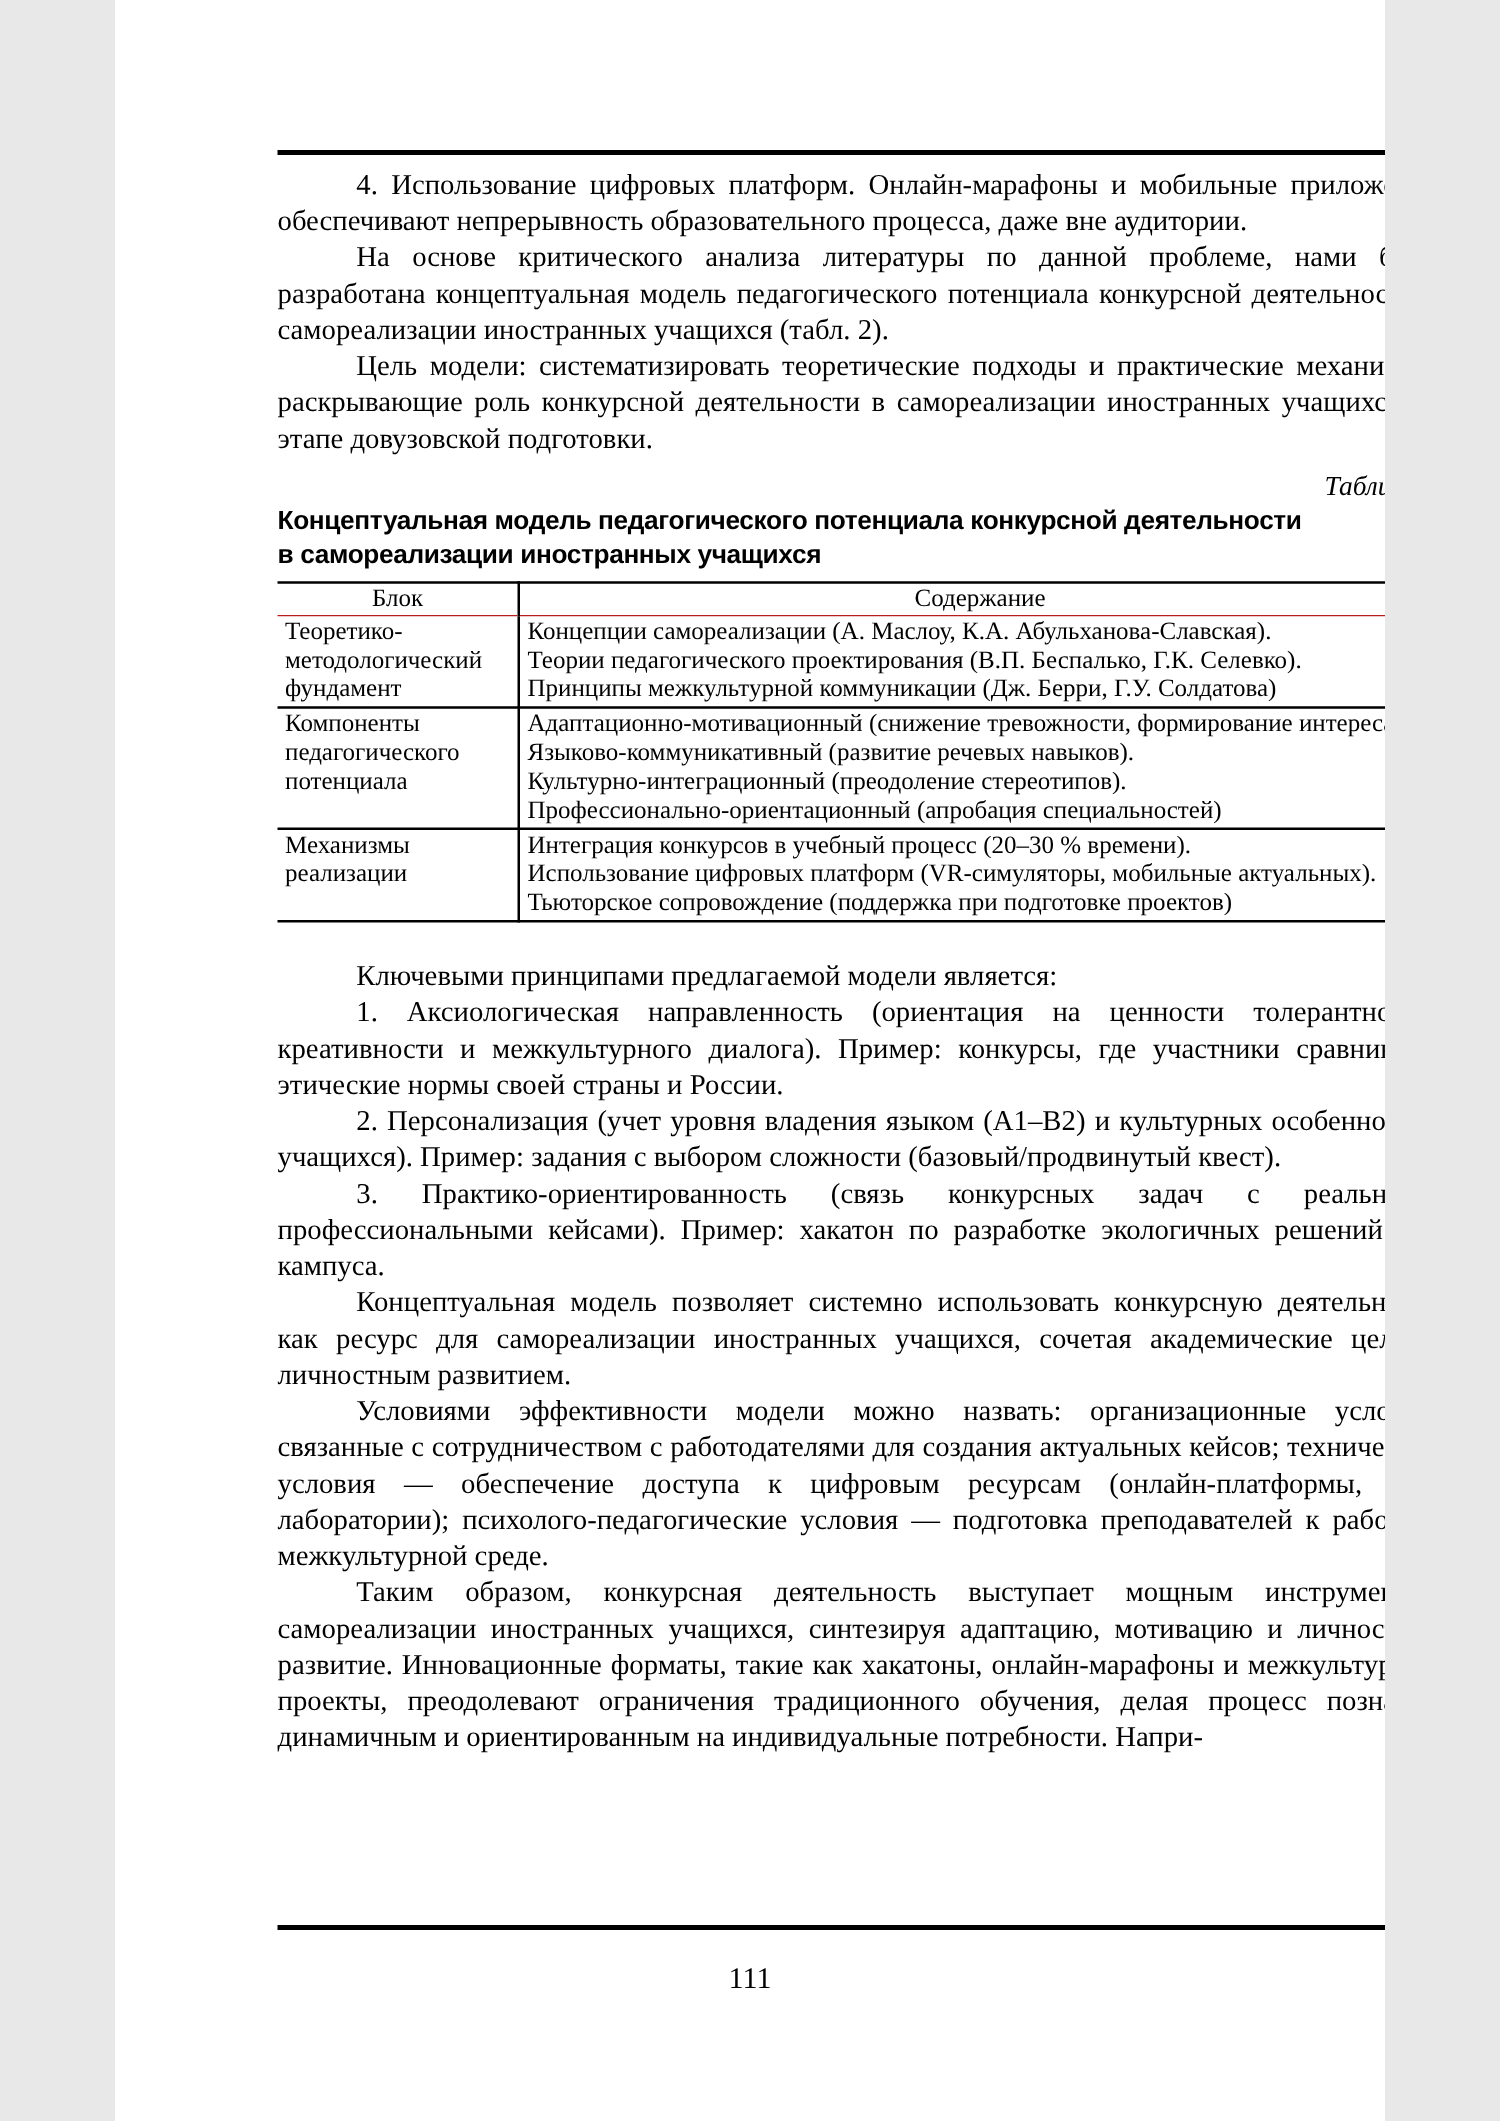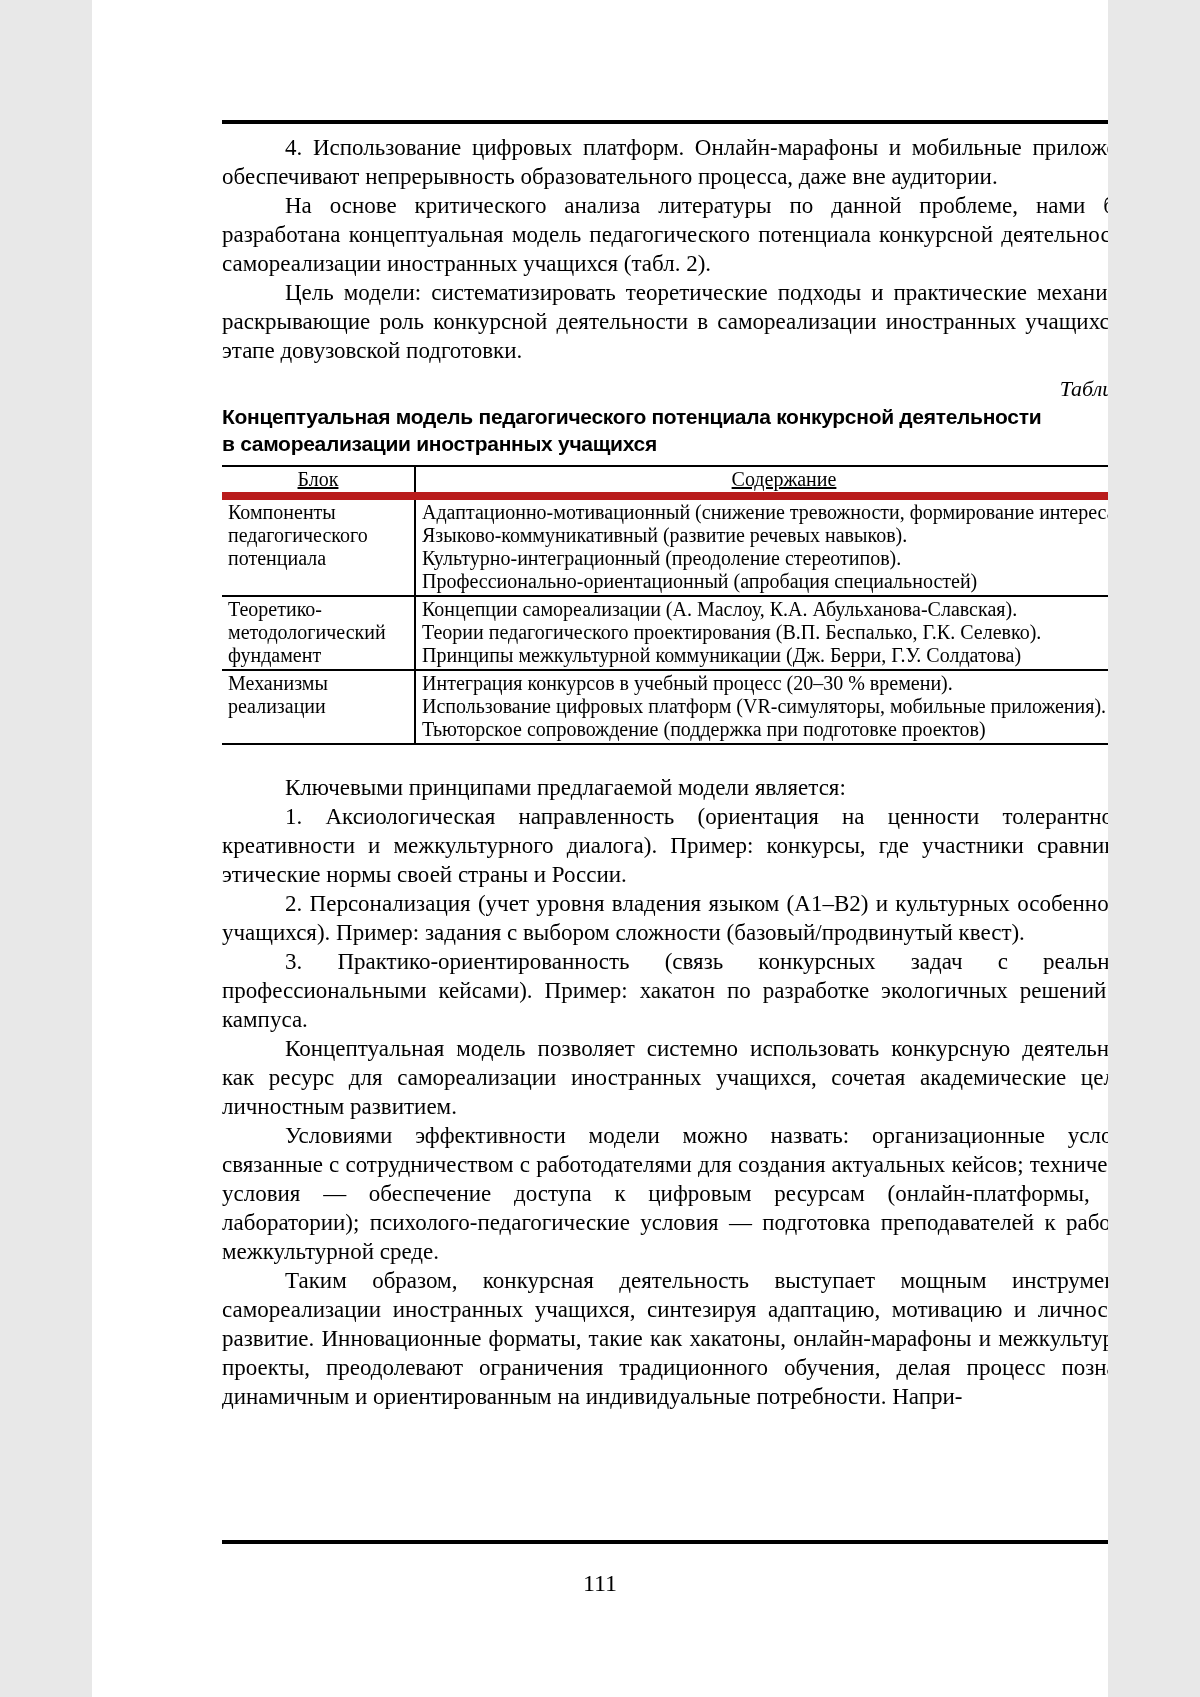--- a/index.html
+++ b/index.html
@@ -44,23 +44,22 @@
     width:100%;
     border-collapse:collapse;
     margin-top:8px;
     font-size:20px;
     line-height:23px;
   }
   table.model th{
     font-weight:normal;
     text-align:center;
     border-top:2px solid #000;
-    border-bottom:8px solid #b91c1c;
+    border-bottom:1px solid #b91c1c;
     padding:1px 4px;
-    text-decoration:underline;
   }
   table.model td{
     vertical-align:top;
     padding:1px 6px 2px 6px;
   }
   table.model .c-block{width:180px;}
   table.model th.c-block, table.model td.c-block{border-right:2px solid #000;}
   table.model tr.sep td{border-bottom:2px solid #000;}
   .bottom-paragraphs{margin-top:28px;}
   .page-number{
@@ -90,41 +89,41 @@
 
     <table class="model">
       <thead>
         <tr>
           <th class="c-block">Блок</th>
           <th>Содержание</th>
         </tr>
       </thead>
       <tbody>
         <tr class="sep">
+          <td class="c-block">Теоретико-методологический фундамент</td>
+          <td>
+            <div>Концепции самореализации (А. Маслоу, К.А. Абульханова-Славская).</div>
+            <div>Теории педагогического проектирования (В.П. Беспалько, Г.К. Селевко).</div>
+            <div>Принципы межкультурной коммуникации (Дж. Берри, Г.У. Солдатова)</div>
+          </td>
+        </tr>
+        <tr class="sep">
           <td class="c-block">Компоненты педагогического потенциала</td>
           <td>
             <div>Адаптационно-мотивационный (снижение тревожности, формирование интереса).</div>
             <div>Языково-коммуникативный (развитие речевых навыков).</div>
             <div>Культурно-интеграционный (преодоление стереотипов).</div>
             <div>Профессионально-ориентационный (апробация специальностей)</div>
           </td>
         </tr>
         <tr class="sep">
-          <td class="c-block">Теоретико-методологический фундамент</td>
-          <td>
-            <div>Концепции самореализации (А. Маслоу, К.А. Абульханова-Славская).</div>
-            <div>Теории педагогического проектирования (В.П. Беспалько, Г.К. Селевко).</div>
-            <div>Принципы межкультурной коммуникации (Дж. Берри, Г.У. Солдатова)</div>
-          </td>
-        </tr>
-        <tr class="sep">
           <td class="c-block">Механизмы реализации</td>
           <td>
             <div>Интеграция конкурсов в учебный процесс (20–30 % времени).</div>
-            <div>Использование цифровых платформ (VR-симуляторы, мобильные приложения).</div>
+            <div>Использование цифровых платформ (VR-симуляторы, мобильные актуальных).</div>
             <div>Тьюторское сопровождение (поддержка при подготовке проектов)</div>
           </td>
         </tr>
       </tbody>
     </table>
 
     <div class="bottom-paragraphs">
       <p class="body">Ключевыми принципами предлагаемой модели является:</p>
       <p class="body">1. Аксиологическая направленность (ориентация на ценности толерантности, креативности и межкультурного диалога). Пример: конкурсы, где участники сравнивают этические нормы своей страны и России.</p>
       <p class="body">2. Персонализация (учет уровня владения языком (A1–B2) и культурных особенностей учащихся). Пример: задания с выбором сложности (базовый/продвинутый квест).</p>

